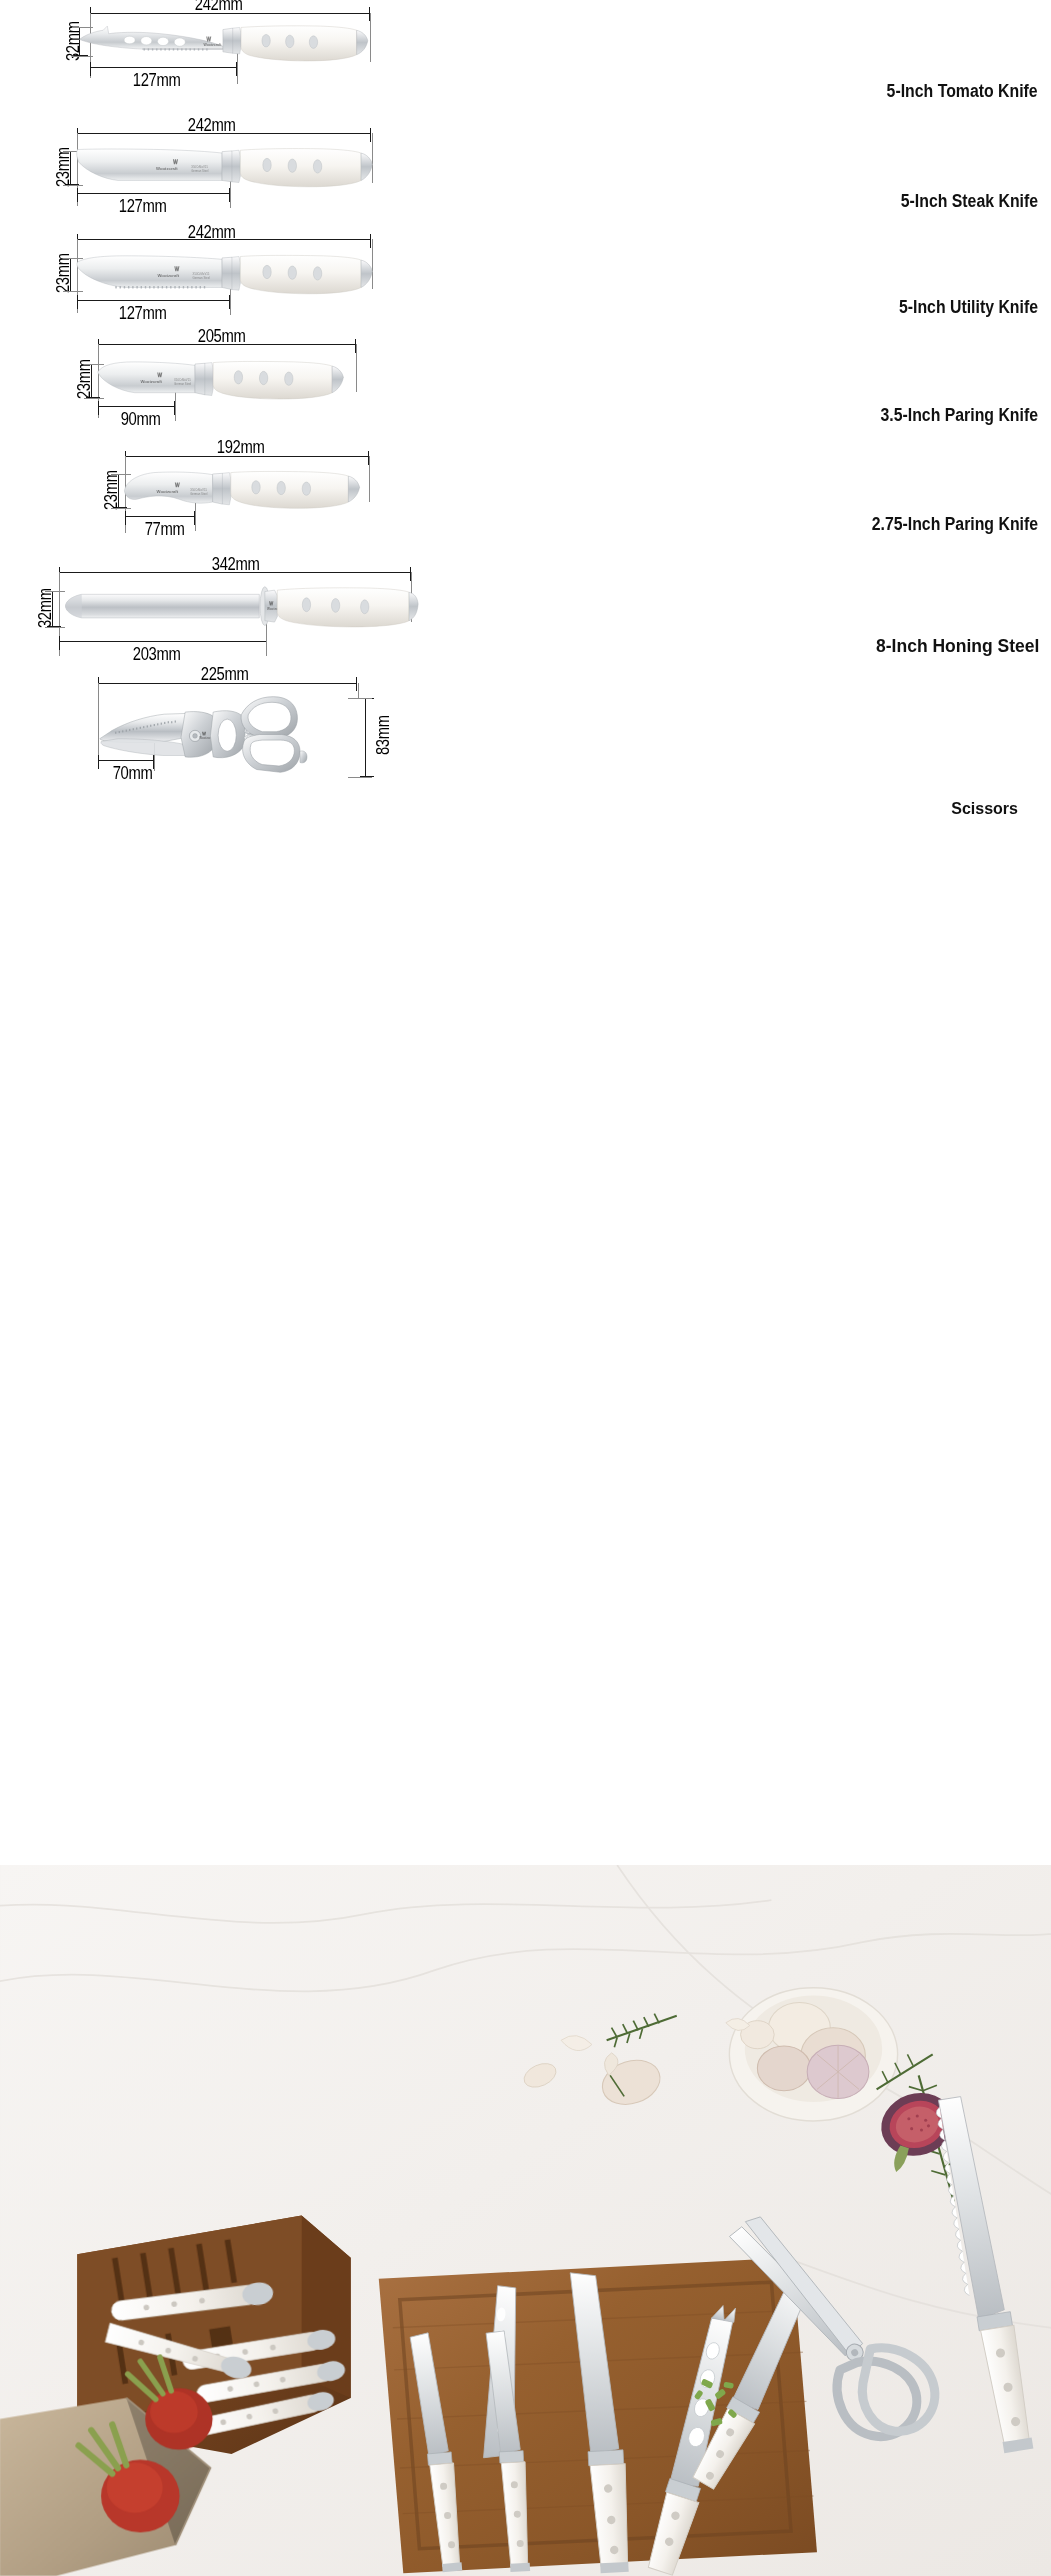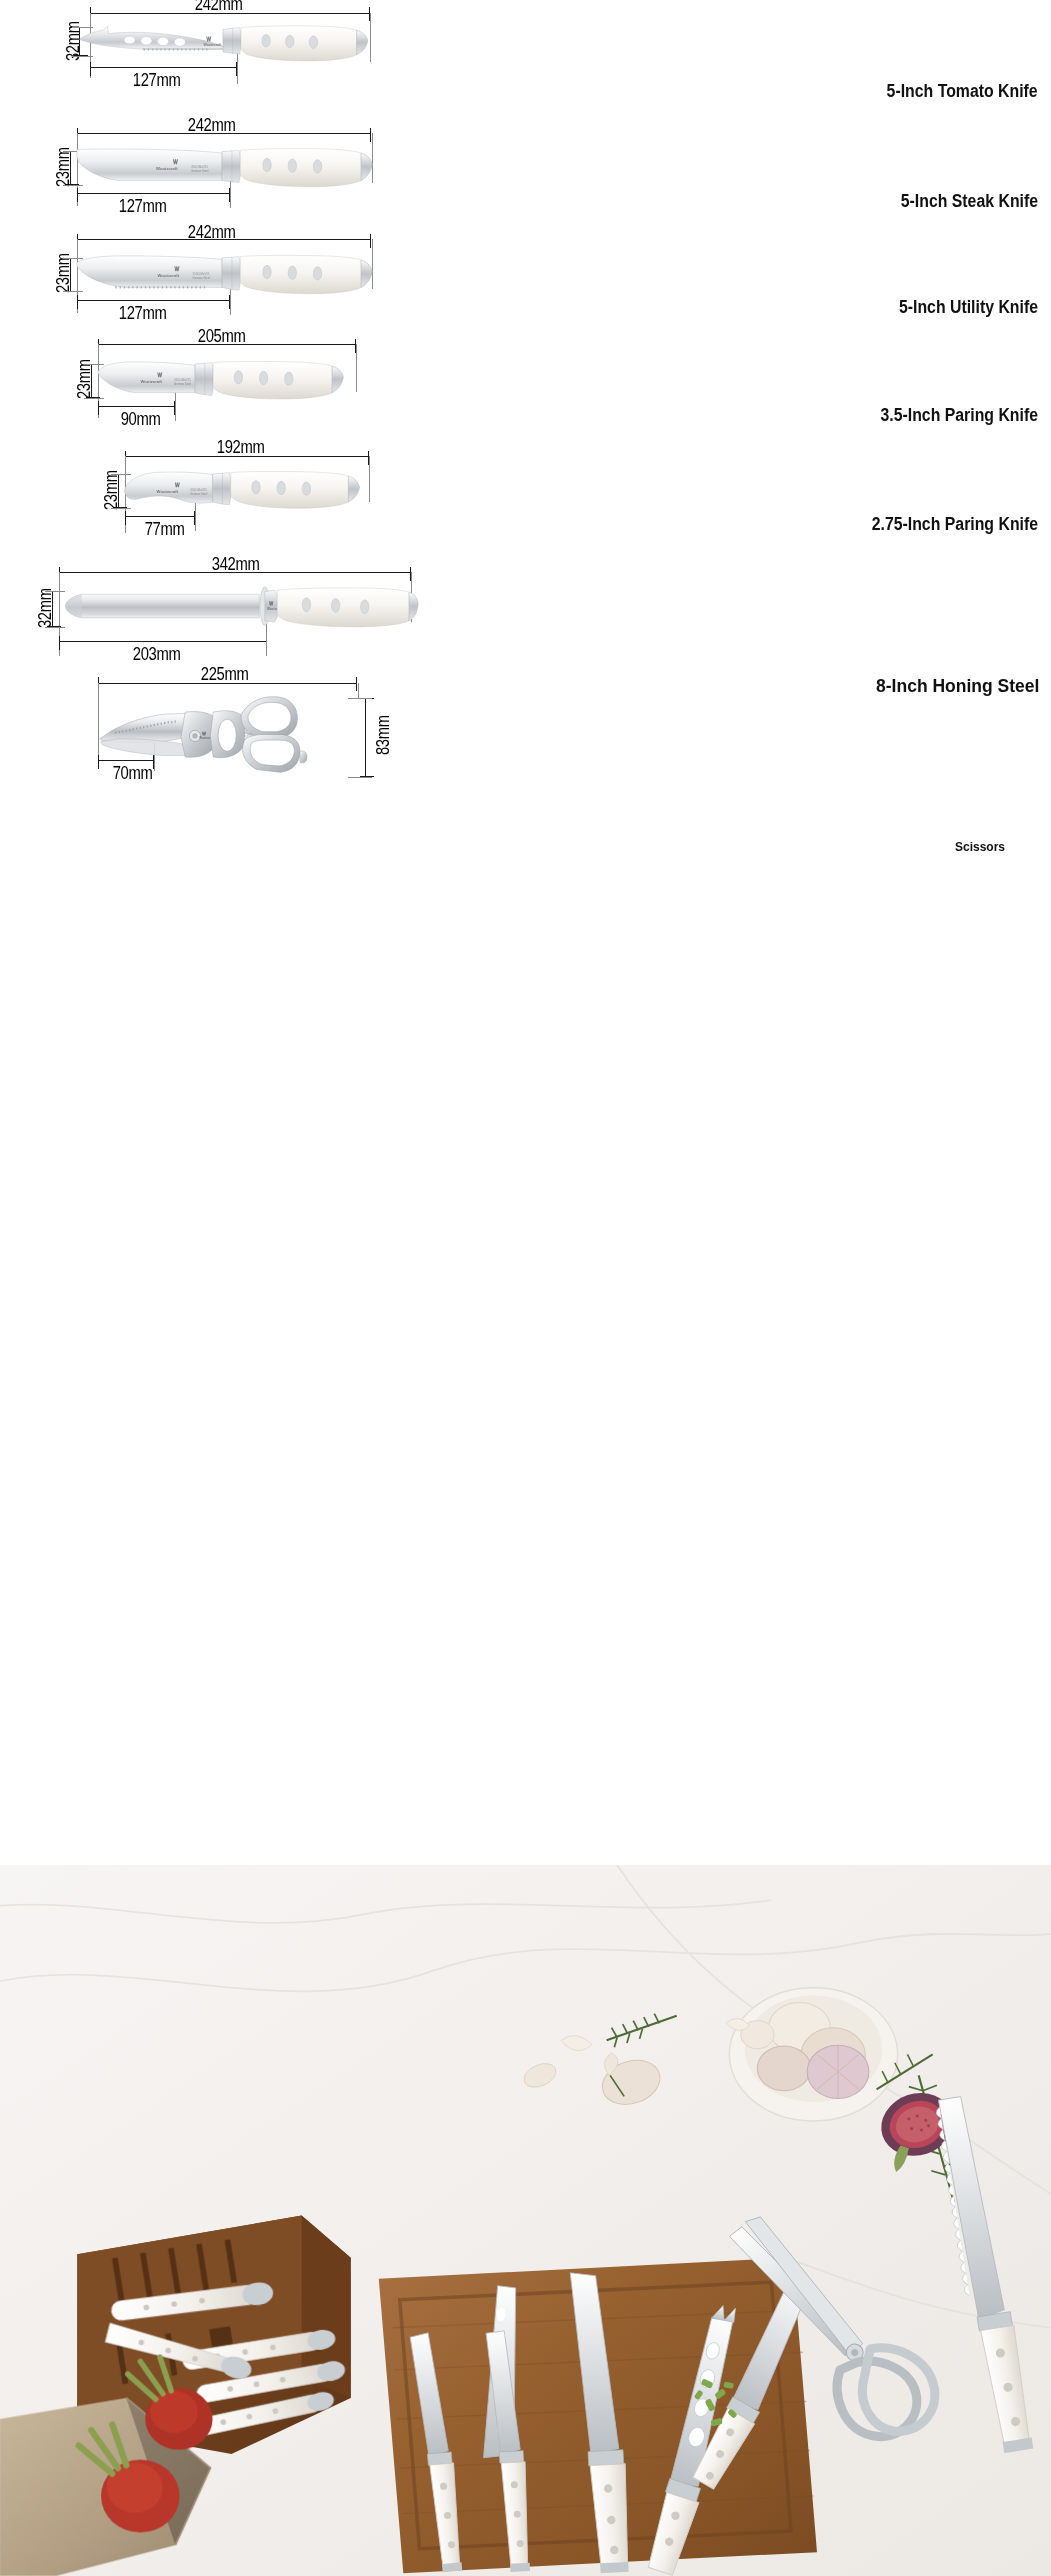--- a/index.html
+++ b/index.html
@@ -36,21 +36,21 @@
     position: absolute;
     right: 14px;
     font-family: "Liberation Sans Narrow","Liberation Sans", sans-serif;
     font-size: 18px;
     font-weight: 700;
     color: #111;
     white-space: nowrap;
     transform: scaleX(0.88);
     transform-origin: right center;
   }
-  .item-name.wide { transform: none; font-size: 17.5px; margin-top: 40px; }
+  .item-name.wide { transform: none; font-size: 17.5px; }
 
   
   .dline-h { position: absolute; height: 0; border-top: 1.4px solid #1a1a1a; }
   .dline-h::before, .dline-h::after{
     content:""; position:absolute; top:-6.3px; width:1.4px; height:14px; background:#1a1a1a;
   }
   .dline-h::before { left: 0; }
   .dline-h::after  { right: 0; }
 
   .dline-v { position: absolute; width: 0; border-left: 1.4px solid #1a1a1a; }
@@ -547,21 +547,21 @@
         <path d="M206,28 C214,12 230,2 252,2 C272,2 284,12 286,28 C288,44 280,56 264,60 L232,60 C216,56 204,44 206,28 Z" fill="url(#sc2)" stroke="#9aa0a5" stroke-width="0.8"></path>
         <path d="M216,28 C222,16 234,10 250,10 C266,10 276,18 277,30 C278,42 270,50 256,52 L236,52 C224,48 214,40 216,28 Z" fill="#ffffff" stroke="#9aa0a5" stroke-width="0.8"></path>
 
         <path d="M210,66 C204,82 212,98 228,106 L262,110 C280,108 290,96 290,80 C290,66 280,58 264,56 L232,56 C220,58 212,60 210,66 Z" fill="url(#sc2)" stroke="#9aa0a5" stroke-width="0.8"></path>
         <path d="M220,70 C216,82 222,94 236,99 L260,101 C274,99 282,90 282,79 C282,69 274,64 262,64 L236,64 C226,65 222,66 220,70 Z" fill="#ffffff" stroke="#9aa0a5" stroke-width="0.8"></path>
 
         <path d="M290,80 C296,78 300,82 300,88 C300,94 296,98 290,96 Z" fill="url(#sc2)" stroke="#9aa0a5" stroke-width="0.6"></path>
       </svg>
     </div>
 
-    <div class="item-name wide" style="top:130px;right:47px;font-size:12px;">Scissors</div>
+    <div class="item-name wide" style="top:130px;right:34px;font-size:16px;">Scissors</div>
   </div>
 
 </div>
 
 <div class="photo">
   <svg width="1052" height="711" viewBox="0 0 1500 1014">
     <defs>
       <linearGradient id="marble" x1="0" y1="0" x2="1" y2="1">
         <stop offset="0%" stop-color="#f7f5f3"></stop>
         <stop offset="45%" stop-color="#f2efec"></stop>

